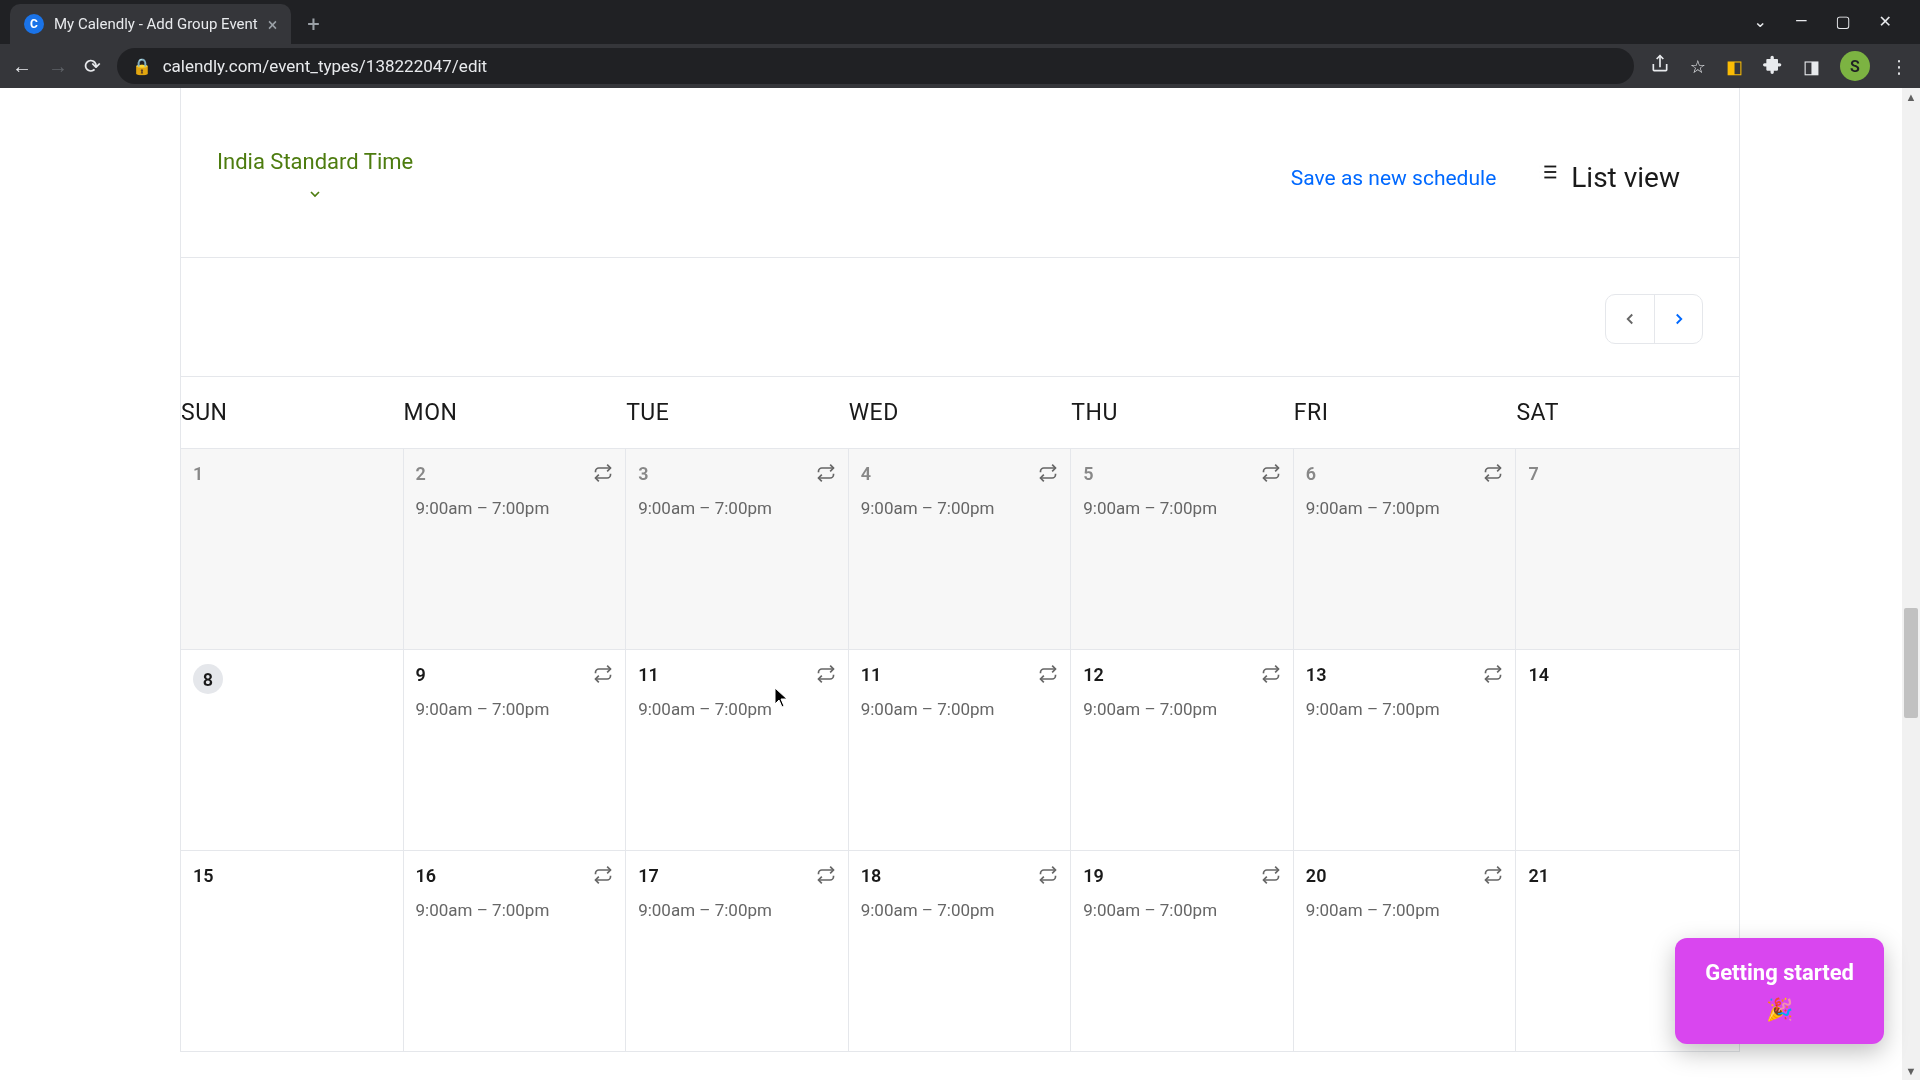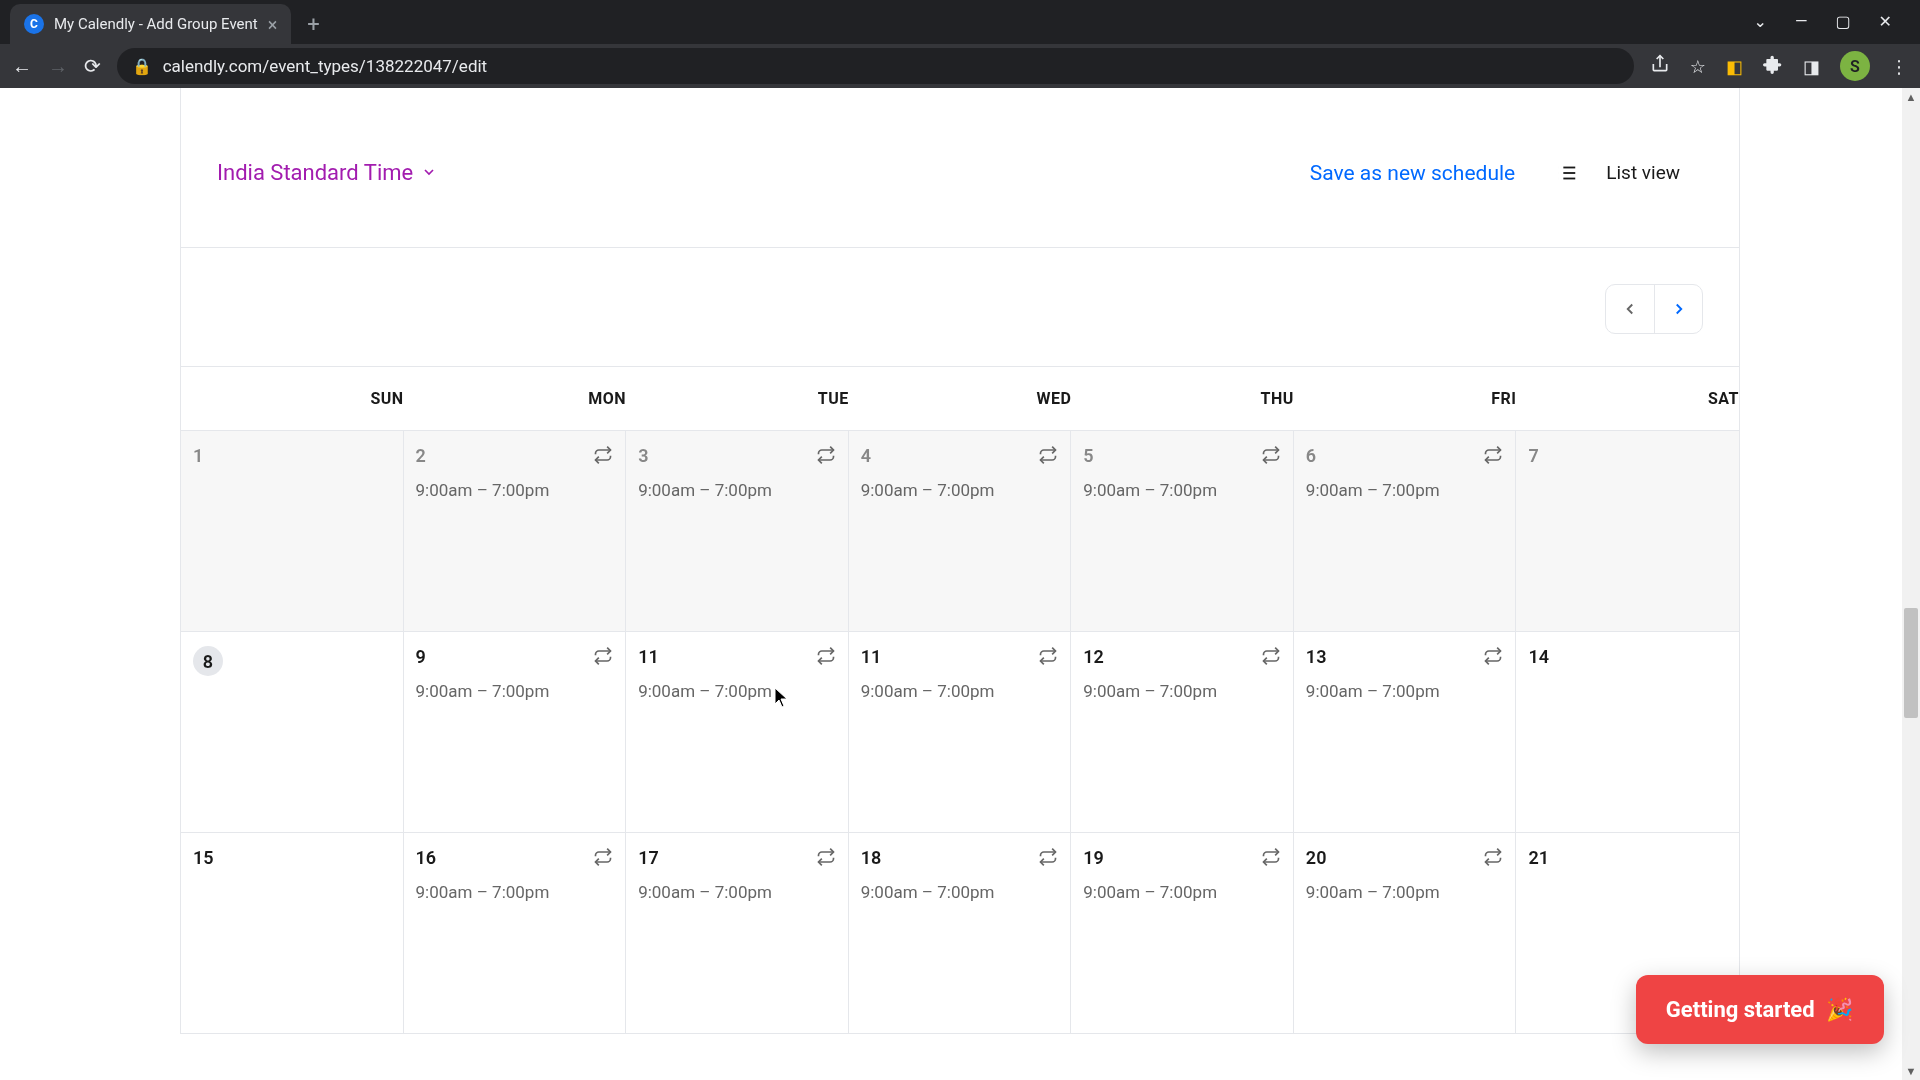--- a/index.html
+++ b/index.html
@@ -26,51 +26,51 @@
 
 .viewport { position: absolute; top: 88px; left: 0; right: 0; bottom: 0; background: #fff; overflow: hidden; }
 .scrollbar-track { position:absolute; right:0; top:0; bottom:0; width:18px; background:#f1f1f1; }
 .scrollbar-thumb { position:absolute; right:2px; width:14px; background:#c1c1c1; border-radius:2px; top:520px; height:110px; }
 .scroll-arrow { position:absolute; right:0; width:18px; height:18px; display:flex;align-items:center;justify-content:center; color:#606060; font-size:11px; }
 .panel { border-left: 1px solid #e5e7eb; border-right: 1px solid #e5e7eb; margin: 0 180px; background:#fff; }
 
 .timezone-section { padding: 30px 36px 10px 36px; }
 .timezone-label { font-size: 15px; letter-spacing: 1.5px; color: #666; font-weight: 700; text-transform: uppercase; }
 .timezone-row { display: flex; align-items: center; margin-top: 28px; gap: 18px; }
-.timezone-select { color: #a21caf; font-size: 22px; font-weight: 400; display:flex; align-items:center; gap:8px; }
+.timezone-select { color: #4d7c0f; font-size: 22px; font-weight: 400; display:flex; align-items:center; gap:8px;flex-direction:column; }
 .spacer { flex: 1; }
 .save-link { color: #0069ff; font-size: 21px; text-align: center; }
-.view-button { display:flex; align-items:flex-end; gap:28px; font-size:19px; color:#1a1a1a; padding: 14px 22px; border-radius:10px; border:1px solid transparent; }
+.view-button { display:flex; align-items:flex-start; gap:12px; font-size:28px; color:#1a1a1a; padding: 14px 22px; border-radius:10px; border:1px solid transparent; }
 .view-button.active { border:1px solid #d4d4d4; box-shadow: 0 2px 6px rgba(0,0,0,0.08); }
 .view-icon { width:22px; height:22px; display:inline-flex; }
 
 .divider { border-top: 1px solid #e5e7eb; margin-top: 38px; }
 
 .calendar-header { padding: 36px 36px 0 36px; display:flex; align-items:flex-start; }
 .month-title { font-size: 32px; font-weight: 700; color: #1a1a1a; }
 .subtitle { font-size: 21px; color: #666; margin-top: 18px; }
 .nav-arrows { margin-left:auto; display:flex; border:1px solid #e5e7eb; border-radius:10px; overflow:hidden; }
 .arrow-btn { width:48px; height:48px; display:flex;align-items:center;justify-content:center; font-size:22px; color:#666; }
 .arrow-btn.next { color:#0069ff; border-left:1px solid #e5e7eb; }
 
 .calendar-grid { margin-top: 32px; border-top:1px solid #e5e7eb; }
 .day-headers { display:grid; grid-template-columns: repeat(7, 1fr); border-bottom:1px solid #e5e7eb; }
-.day-header { text-align:right; padding: 22px 0; font-size:16px; font-weight:700; color:#1a1a1a; letter-spacing:0.5px; }
+.day-header { text-align:left; padding: 22px 0; font-size:23px; font-weight:400; color:#1a1a1a; letter-spacing:0.5px; }
 .week-row { display:grid; grid-template-columns: repeat(7, 1fr); border-bottom:1px solid #e5e7eb; }
 .day-cell { border-right:1px solid #e5e7eb; padding: 14px 12px; min-height: 200px; position:relative; }
 .day-cell:last-child { border-right:none; }
 .week-row.first .day-cell { background:#f7f7f7; }
 .day-num { font-size:18px; font-weight:600; color:#1a1a1a; }
 .week-row.first .day-num { color:#888; }
 .day-num.today { background:#e5e7eb; border-radius:50%; width:30px; height:30px; display:inline-flex;align-items:center;justify-content:center; color:#1a1a1a; }
 .repeat-icon { position:absolute; top:14px; right:12px; color:#666; }
 .repeat-icon svg { width:20px; height:20px; }
 .hours { font-size:17px; color:#666; margin-top:14px; }
 
-.getting-started { position:fixed; right:36px; bottom:36px; background:#ef4444; color:#fff; padding: 22px 30px; border-radius:12px; font-size:22px; font-weight:700; display:flex; align-items:center; gap:12px; box-shadow:0 8px 24px rgba(0,0,0,0.25); }
+.getting-started { position:fixed; right:36px; bottom:36px; background:#d946ef; color:#fff; padding: 22px 30px; border-radius:12px; font-size:22px; font-weight:700; display:flex; align-items:center; gap:12px; box-shadow:0 8px 24px rgba(0,0,0,0.25);flex-direction:column; }
 
 .cursor { position:absolute; top:600px; left:775px; font-size:18px; color:#000; pointer-events:none; }
 </style>
 </head>
 <body>
 
 <div class="browser-chrome">
   <div class="tab-bar">
     <div class="tab">
       <span class="favicon">C</span>

